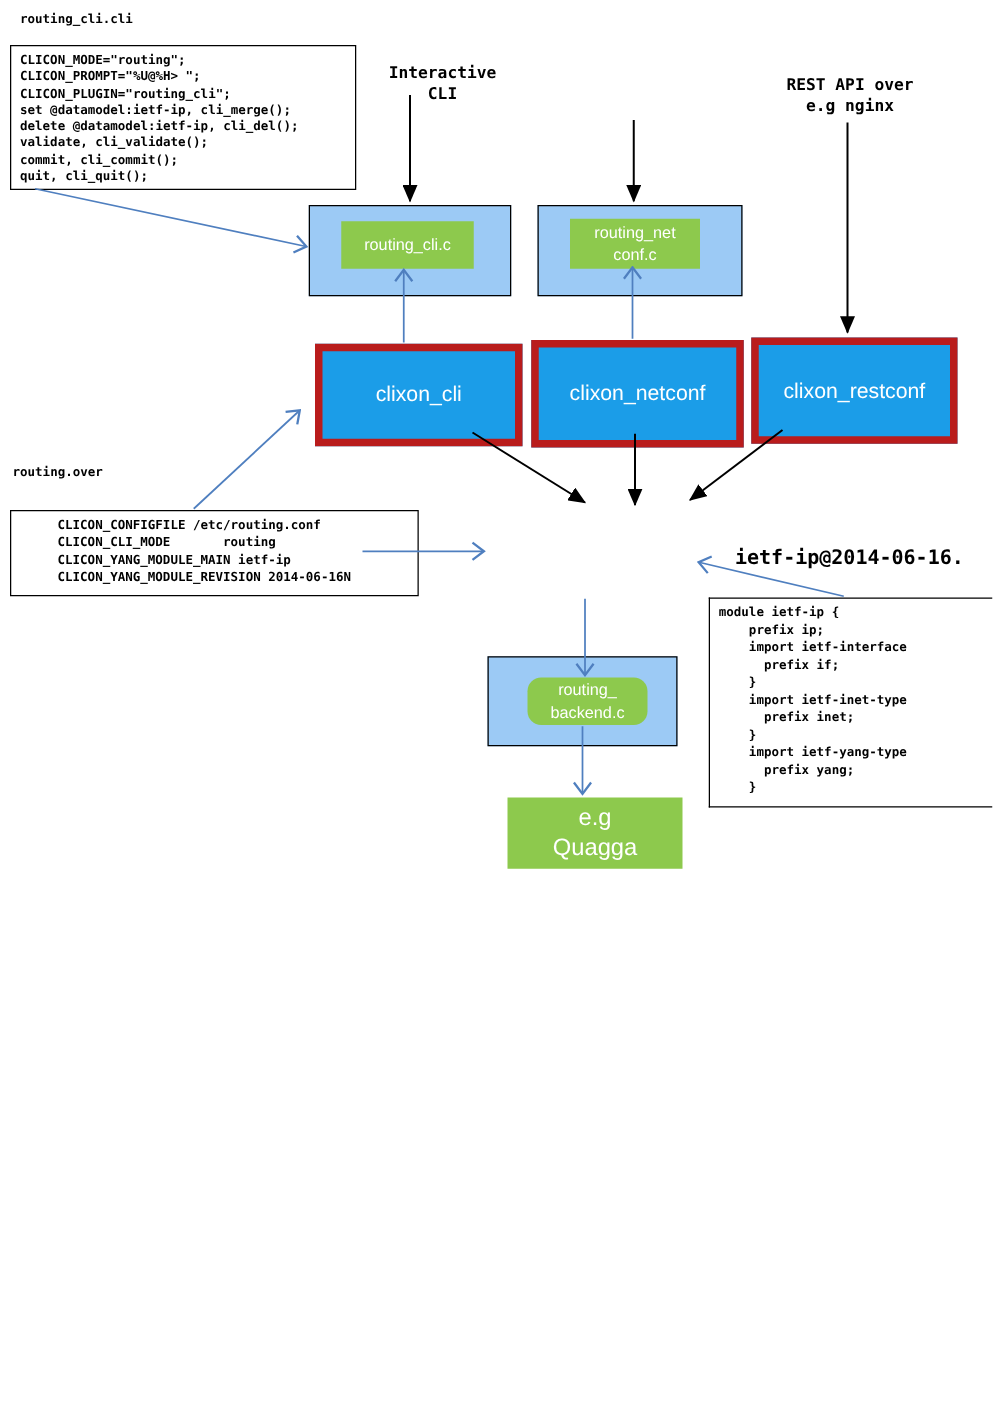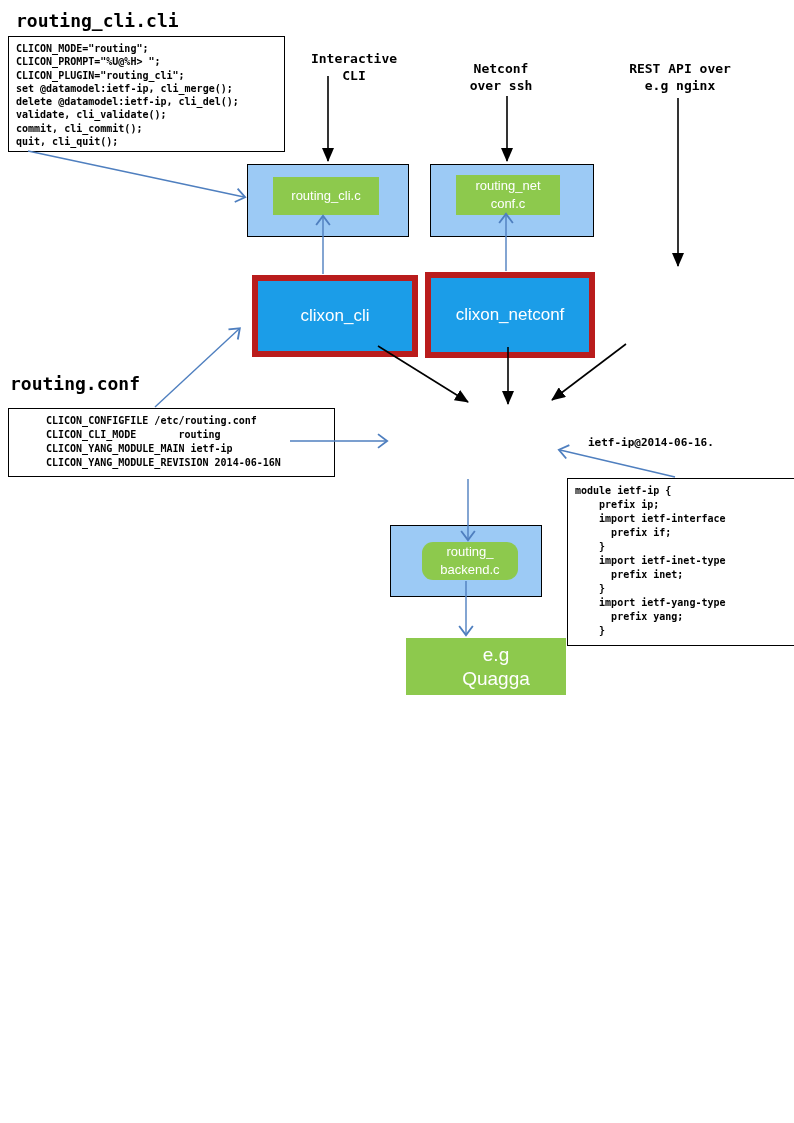--- a/index.html
+++ b/index.html
@@ -6,25 +6,25 @@
   .canvas {
     position:relative; width:794px; height:1123px;
     background:#ffffff; overflow:hidden;
     font-family:"Liberation Sans", sans-serif;
   }
   .abs { position:absolute; }
 
   
   .file-title {
     font-family:"DejaVu Sans Mono", monospace;
-    font-weight:bold; font-size:18px; color:#000; z-index:2;
+    font-weight:bold; font-size:10px; color:#000; z-index:2;
   }
   #title-routing-cli { left:16px; top:10px; }
   #title-routing-conf { left:10px; top:373px; }
-  #label-yang-file { left:588px; top:436px; font-size:11px; }
+  #label-yang-file { left:588px; top:436px; font-size:16px; }
 
   
   .codebox {
     margin:0; background:#fff; border:1px solid #000;
     font-family:"DejaVu Sans Mono", monospace;
     font-weight:bold; font-size:10px; line-height:13.3px;
     color:#000; padding:5px 7px; z-index:1; overflow:hidden;
   }
   #codebox-routing-cli { left:8px; top:36px; width:261px; height:104px; }
   #codebox-routing-conf { left:8px; top:408px; width:281px; height:57px; line-height:14px;padding-left:37px; }
@@ -68,33 +68,33 @@
   }
   #plugin-routing-cli     { left:25px; top:12px; width:106px; height:38px; }
   #plugin-routing-netconf { left:25px; top:10px; width:104px; height:40px; }
   #plugin-routing-backend { left:31px; top:16px; width:96px;  height:38px;border-radius:11px; }
 
   
   #box-quagga {
     left:406px; top:638px; width:140px; height:57px;
     background:#8dc94d; color:#fff;
     display:flex; align-items:center; justify-content:center;
-    font-size:19px; line-height:24px; text-align:center; white-space:pre; z-index:1;padding-left:20px;
+    font-size:19px; line-height:24px; text-align:center; white-space:pre; z-index:1;
   }
 
   
   #overlay { left:0; top:0; z-index:10; pointer-events:none; }
 </style>
 </head>
 <body>
 
 <div class="canvas">
 
   <div class="abs file-title" id="title-routing-cli">routing_cli.cli</div>
-  <div class="abs file-title" id="title-routing-conf">routing.conf</div>
+  <div class="abs file-title" id="title-routing-conf">routing.over</div>
   <div class="abs file-title" id="label-yang-file">ietf-ip@2014-06-16.</div>
 
   <pre class="abs codebox" id="codebox-routing-cli">CLICON_MODE="routing";
 CLICON_PROMPT="%U@%H&gt; ";
 CLICON_PLUGIN="routing_cli";
 set @datamodel:ietf-ip, cli_merge();
 delete @datamodel:ietf-ip, cli_del();
 validate, cli_validate();
 commit, cli_commit();
 quit, cli_quit();</pre>
@@ -109,39 +109,38 @@
     }
     import ietf-inet-type
       prefix inet;
     }
     import ietf-yang-type
       prefix yang;
     }</pre>
 
   <div class="abs access-label" id="label-interactive">Interactive
 CLI</div>
-  <div class="abs access-label" id="label-netconf">Netconf
-over ssh</div>
   <div class="abs access-label" id="label-restapi">REST API over
 e.g nginx</div>
 
   <div class="abs plugin-wrap" id="wrap-routing-netconf">
     <div class="plugin" id="plugin-routing-netconf">routing_net
 conf.c</div>
   </div>
   <div class="abs plugin-wrap" id="wrap-routing-cli">
     <div class="plugin" id="plugin-routing-cli">routing_cli.c</div>
   </div>
   <div class="abs plugin-wrap" id="wrap-routing-backend">
     <div class="plugin" id="plugin-routing-backend">routing_
 backend.c</div>
   </div>
 
   <div class="abs comp" id="box-clixon-cli">clixon_cli</div>
   <div class="abs comp" id="box-clixon-netconf">clixon_netconf</div>
+  <div class="abs comp" id="box-clixon-restconf">clixon_restconf</div>
 
   <div class="abs" id="box-quagga">e.g
 Quagga</div>
 
   <svg class="abs" id="overlay" width="794" height="1123" viewBox="0 0 794 1123">
     <defs>
       <marker id="mBlack" viewBox="0 0 14 12" markerWidth="14" markerHeight="12" refX="13" refY="6" orient="auto" markerUnits="userSpaceOnUse">
         <path d="M0,0 L14,6 L0,12 Z" fill="#000"></path>
       </marker>
       <marker id="mBlue" viewBox="0 0 10 14" markerWidth="12" markerHeight="16" refX="8" refY="7" orient="auto" markerUnits="userSpaceOnUse">

